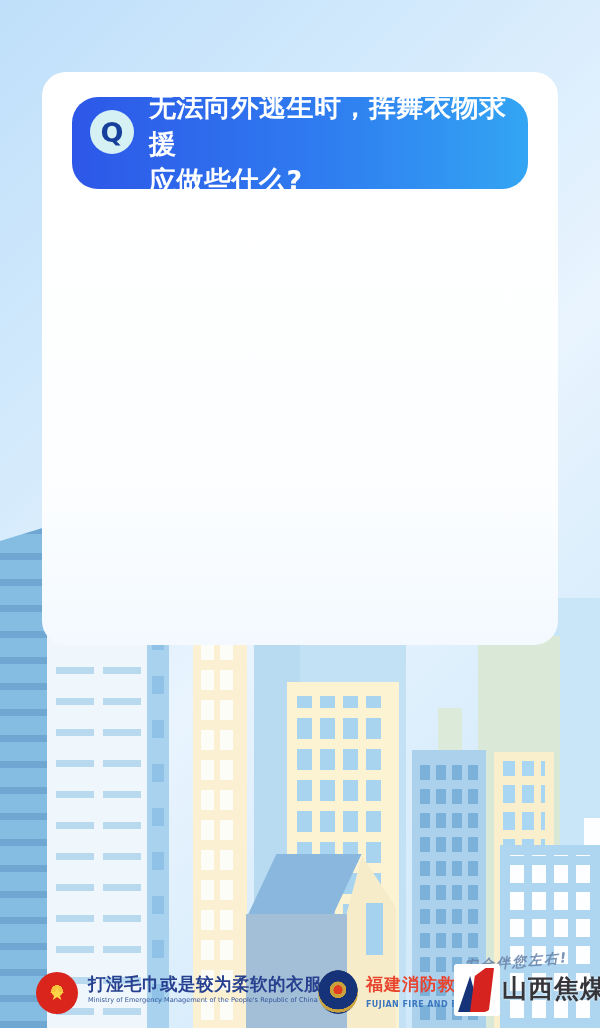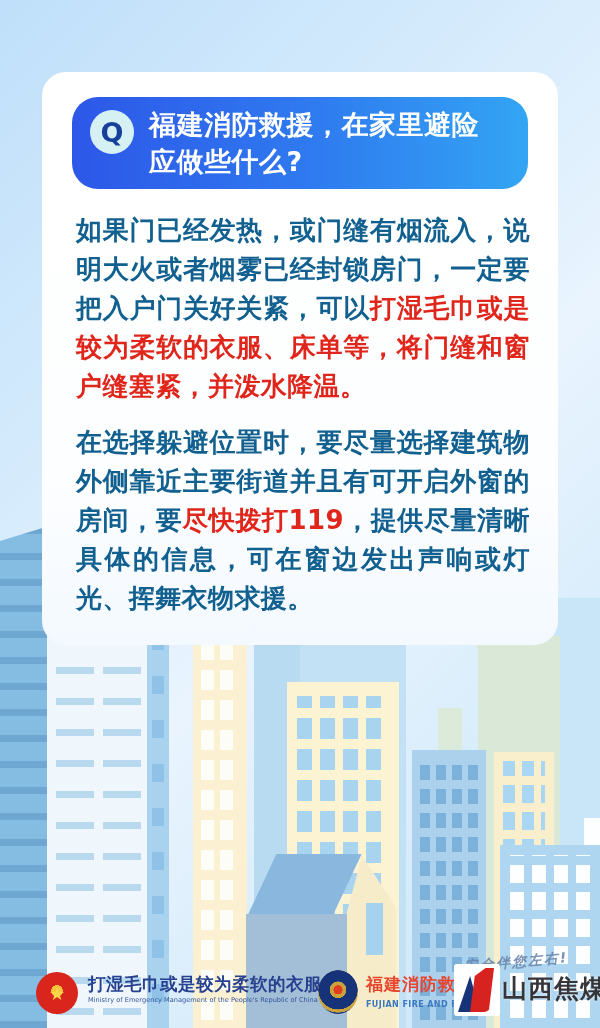--- a/index.html
+++ b/index.html
@@ -115,27 +115,23 @@
     <div class="bld br-building"></div>
     <div class="house-roof"></div>
     <div class="house-gable"></div>
     <div class="house-window"></div>
     <div class="house-front"></div>
   </div>
 
   <div class="card">
     <div class="qheader">
       <div class="qbadge">Q</div>
-      <div class="qtitle">福建消防救援，在家里避险
+      <div class="qtitle">无法向外逃生时，挥舞衣物求援
 应做些什么?</div>
     </div>
-    <div class="answer">
-        <div class="para"><span>如果门已经发热，或门缝有烟流入，说明大火或者烟雾已经封锁房门，一定要把入户门关好关紧，可以</span><span class="hl">打湿毛巾或是较为柔软的衣服、床单等，将门缝和窗户缝塞紧，并泼水降温。</span></div>
-        <div class="para"><span>在选择躲避位置时，要尽量选择建筑物外侧靠近主要街道并且有可开启外窗的房间，要</span><span class="hl">尽快拨打119</span><span>，提供尽量清晰具体的信息，可在窗边发出声响或灯光、挥舞衣物求援。</span></div>
-      </div>
   </div>
 
   <div class="footer">
     <div class="nat-emblem">
         <span>★</span>
       </div>
     <div class="ministry">
       <div class="ministry-cn">打湿毛巾或是较为柔软的衣服</div>
       <div class="ministry-en">Ministry of Emergency Management of the People's Republic of China</div>
     </div>

